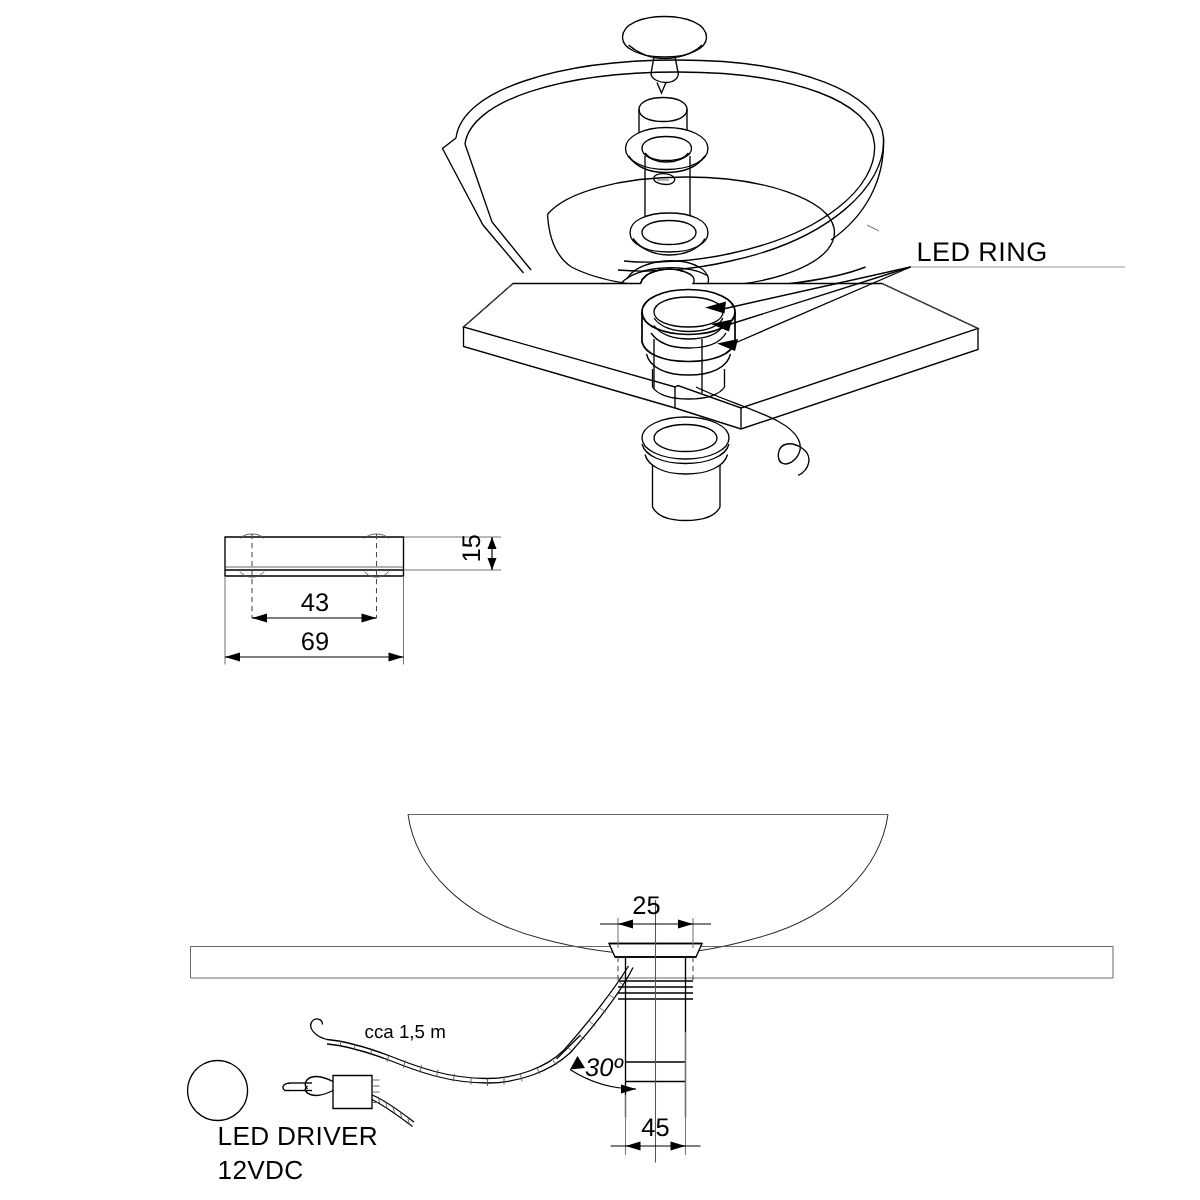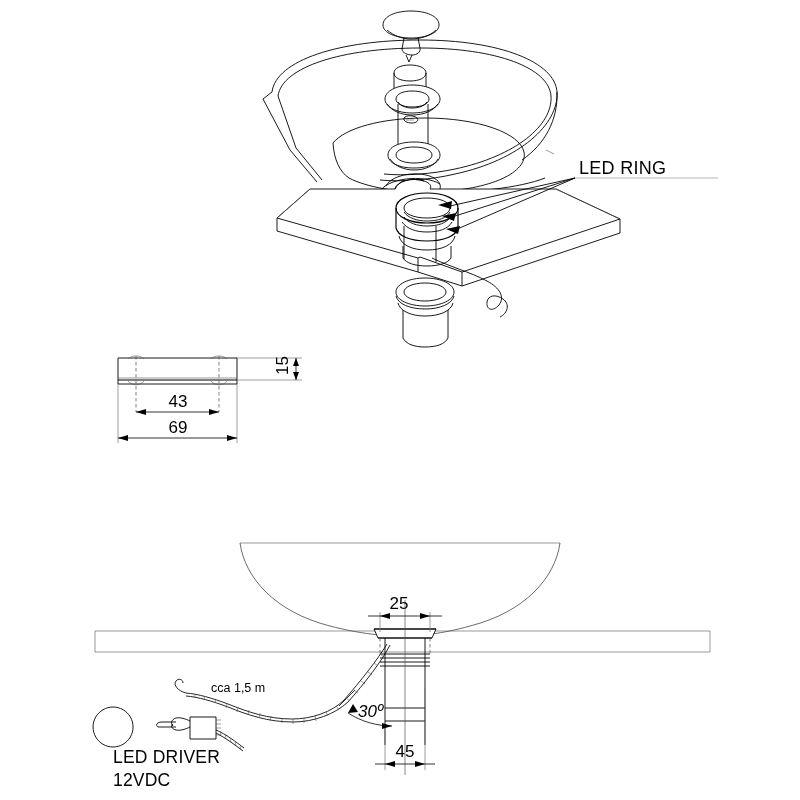--- a/index.html
+++ b/index.html
@@ -13,20 +13,21 @@
     height: 800px;
     font-family: "Liberation Sans", sans-serif;
     color: #000000;
     overflow: hidden;
     position: relative;
   }
   #drawing-root {
     position: relative;
     width: 681px;
     height: 800px;
+    margin-left: 32px;
   }
   svg.sheet {
     position: absolute;
     top: 0;
     left: 0;
     width: 800px;
     height: 800px;
     display: block;
   }
   

